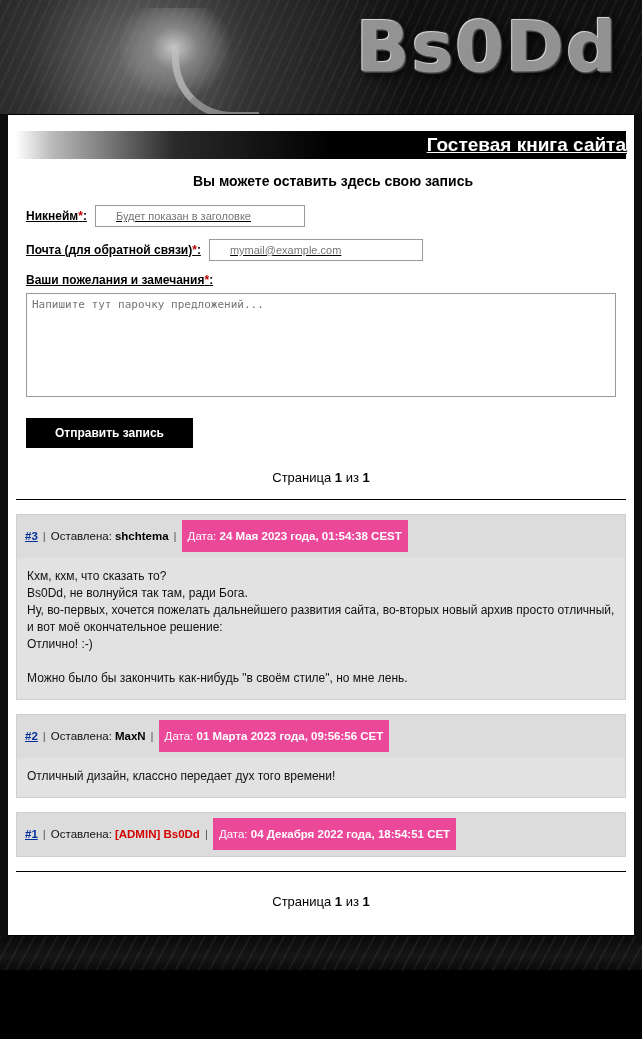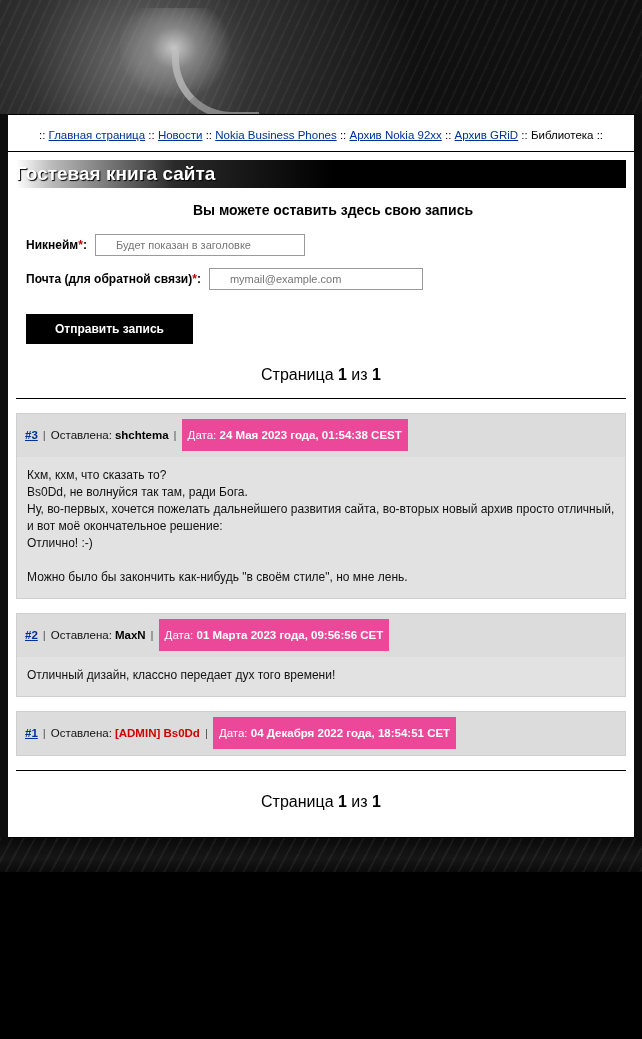--- a/index.html
+++ b/index.html
@@ -84,38 +84,40 @@
     color: #00309c;
     text-decoration: underline;
   }
   .navbar .sep { color: #000; }
   .navbar .current { color: #000; }
 
   .title-bar {
     margin: 8px 8px 0 8px;
     height: 28px;
     line-height: 28px;
-    text-align: left;
+    text-align: right;
     font-size: 19px;
     font-weight: bold;
     color: #fff;
     background: linear-gradient(90deg, #ffffff 0%, #b9b9b9 6%, #2a2a2a 26%, #000000 52%, #000000 100%);
     text-shadow: 1px 1px 1px #000;
+    text-decoration: underline;
   }
 
   .subtitle {
     text-align: center;
     font-size: 14px;
     font-weight: bold;
     margin: 14px 0 16px 0;
     padding-left: 24px;
   }
 
   .form {
     padding: 0 18px;
+    text-decoration: underline;
   }
   .field-row {
     margin-bottom: 12px;
     display: flex;
     align-items: center;
     gap: 8px;
   }
   .field-label {
     font-size: 12px;
     font-weight: bold;
@@ -151,21 +153,21 @@
     border: 1px solid #000;
     font-family: "Liberation Sans", sans-serif;
     font-size: 12px;
     font-weight: bold;
     padding: 7px 28px;
     cursor: pointer;
   }
 
   .pager {
     text-align: center;
-    font-size: 16px;
+    font-size: 13px;
     margin: 22px 0 14px 0;
   }
   .pager b { font-weight: bold; }
 
   .rule {
     border: 0;
     border-top: 1px solid #000;
     margin: 0 8px 14px 8px;
   }
   .rule.bottom { margin: 14px 8px 0 8px; }
@@ -223,55 +225,45 @@
       linear-gradient(180deg, #0a0a0a 0%, #161616 60%, #0a0a0a 100%);
   }
 </style>
 </head>
 <body>
 
 <div class="page">
 
   <div class="banner">
     <div class="cable"></div>
+    <div class="logo">Bs0Dd</div>
   </div>
 
   <div class="content">
 
-    <div class="navbar">
-      <span class="sep">::</span>
-      <a href="#">Главная страница</a>
-      <span class="sep">::</span>
-      <a href="#">Новости</a>
-      <span class="sep">::</span>
-      <a href="#">Nokia Business Phones</a>
-      <span class="sep">::</span>
-      <a href="#">Архив Nokia 92xx</a>
-      <span class="sep">::</span>
-      <a href="#">Архив GRiD</a>
-      <span class="sep">::</span>
-      <span class="current">Библиотека</span>
-      <span class="sep">::</span>
-    </div>
 
     <div class="title-bar">Гостевая книга сайта</div>
     <div class="subtitle">Вы можете оставить здесь свою запись</div>
 
     <div class="form">
 
       <div class="field-row">
         <span class="field-label"><span>Никнейм</span><span class="req">*</span><span>:</span></span>
         <input class="txt nick" type="text" placeholder="Будет показан в заголовке" style="">
       </div>
 
       <div class="field-row">
         <span class="field-label"><span>Почта (для обратной связи)</span><span class="req">*</span><span>:</span></span>
         <input class="txt mail" type="text" placeholder="mymail@example.com" style="">
       </div>
 
+      <div class="field-block">
+        <div class="field-label" style="margin-bottom:6px;"><span>Ваши пожелания и замечания</span><span class="req">*</span><span>:</span></div>
+        <textarea class="msg" placeholder="Напишите тут парочку предложений..." style=""></textarea>
+      </div>
 
       <button class="submit-btn">Отправить запись</button>
     </div>
 
     <div class="pager">
       <span>Страница</span>
       <b>1</b>
       <span>из</span>
       <b>1</b>
     </div>

